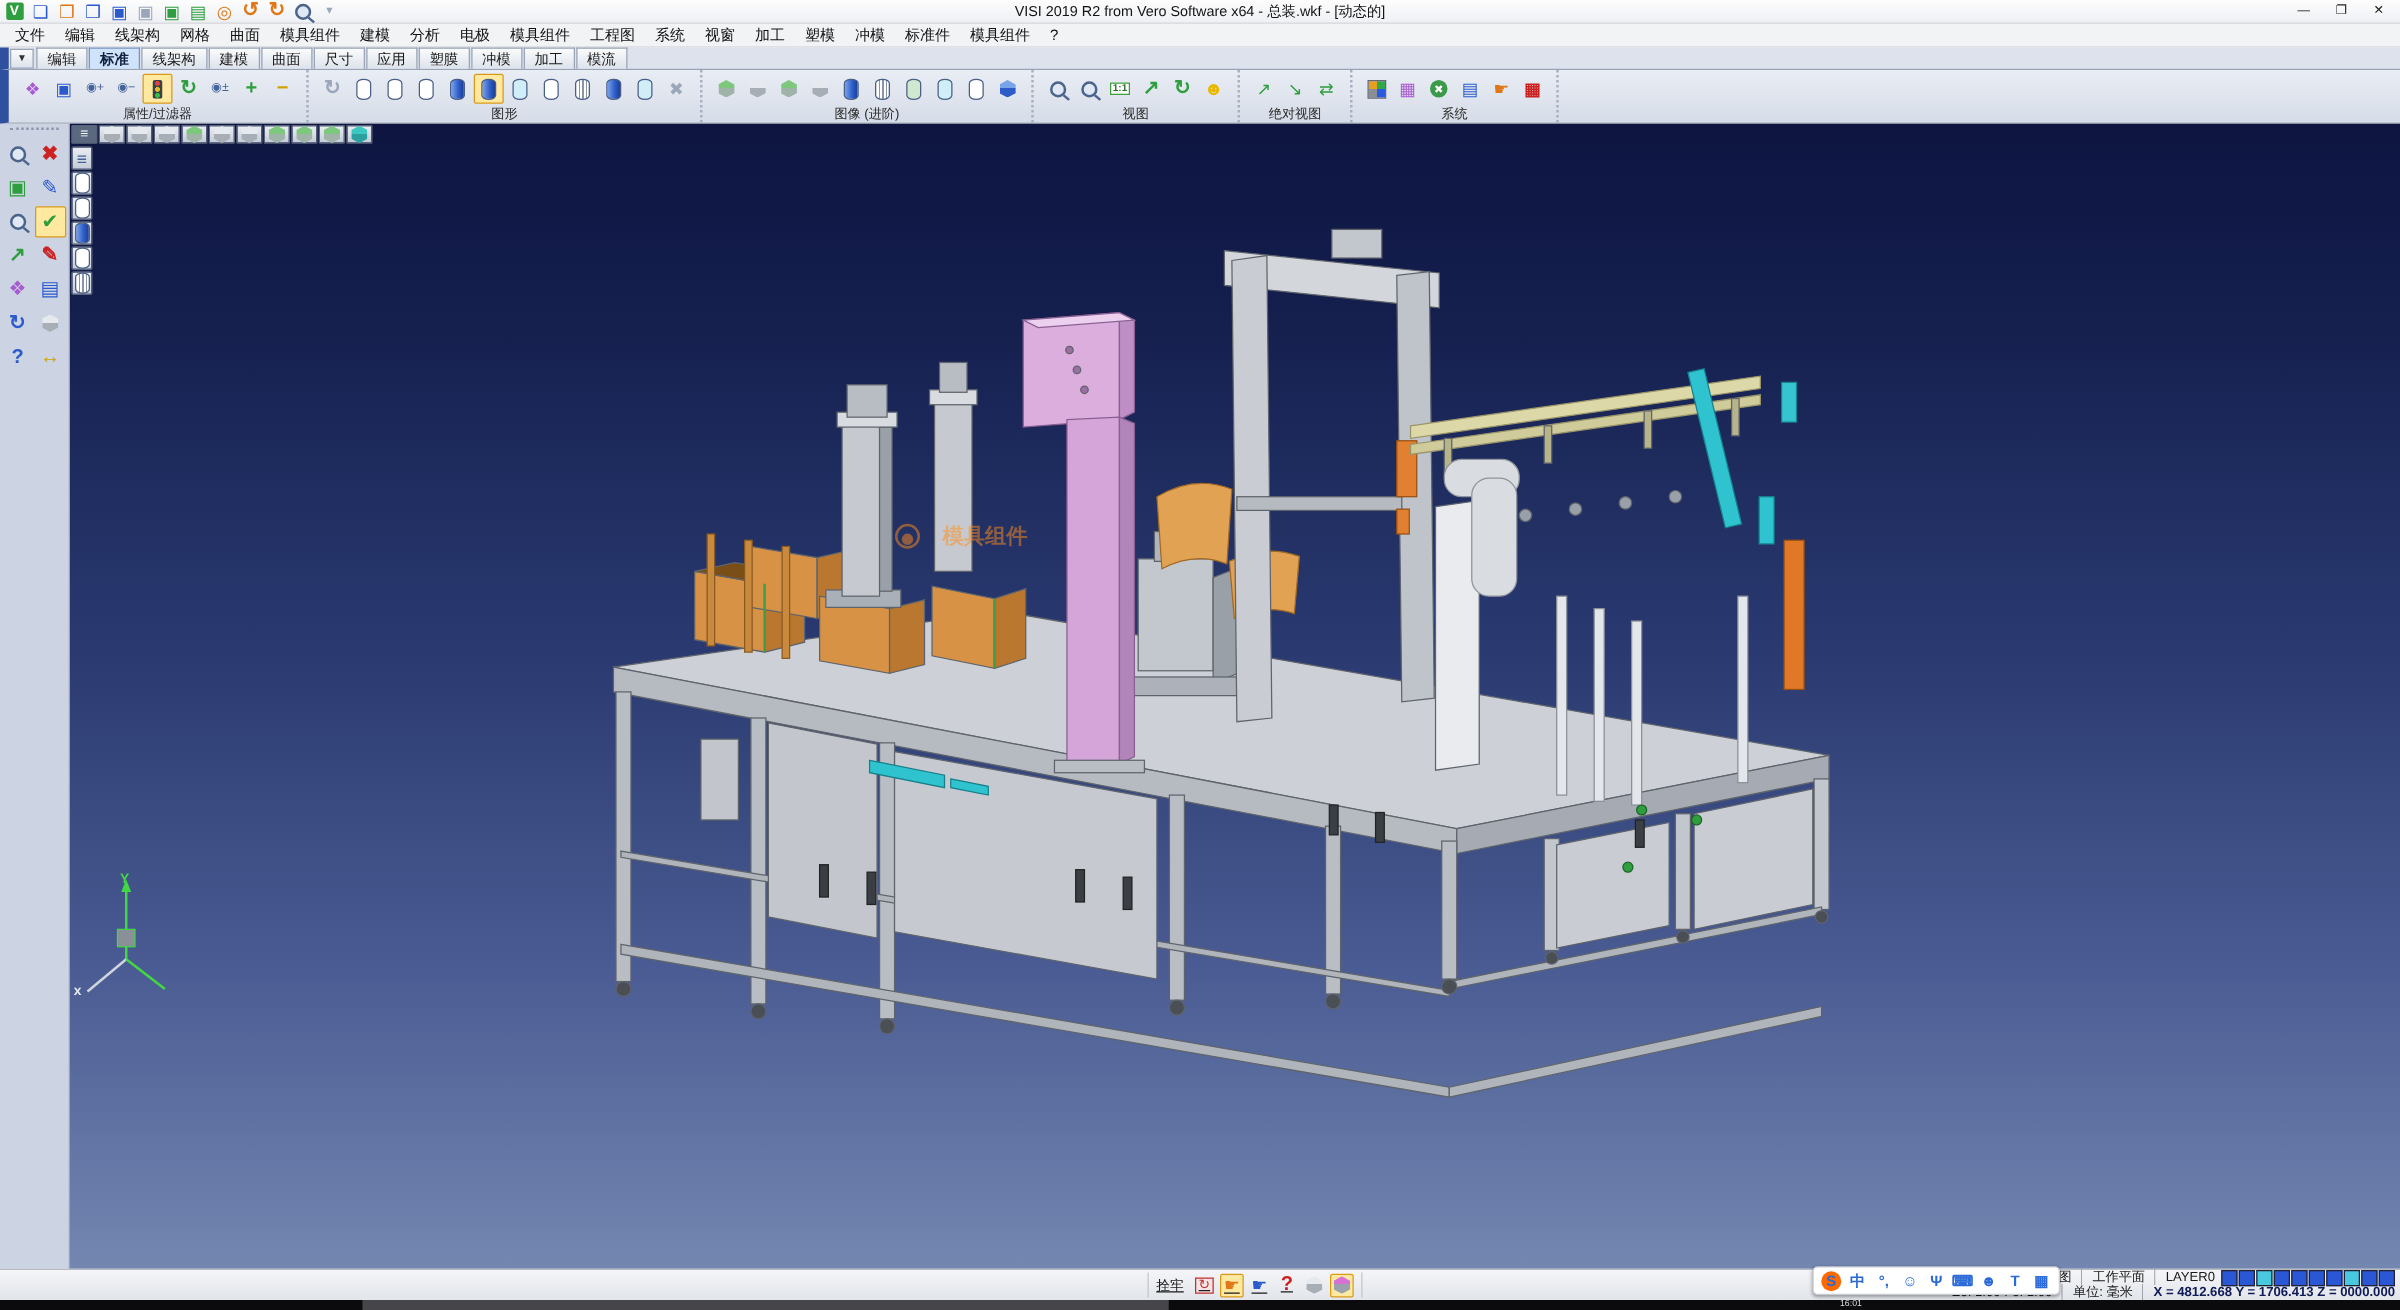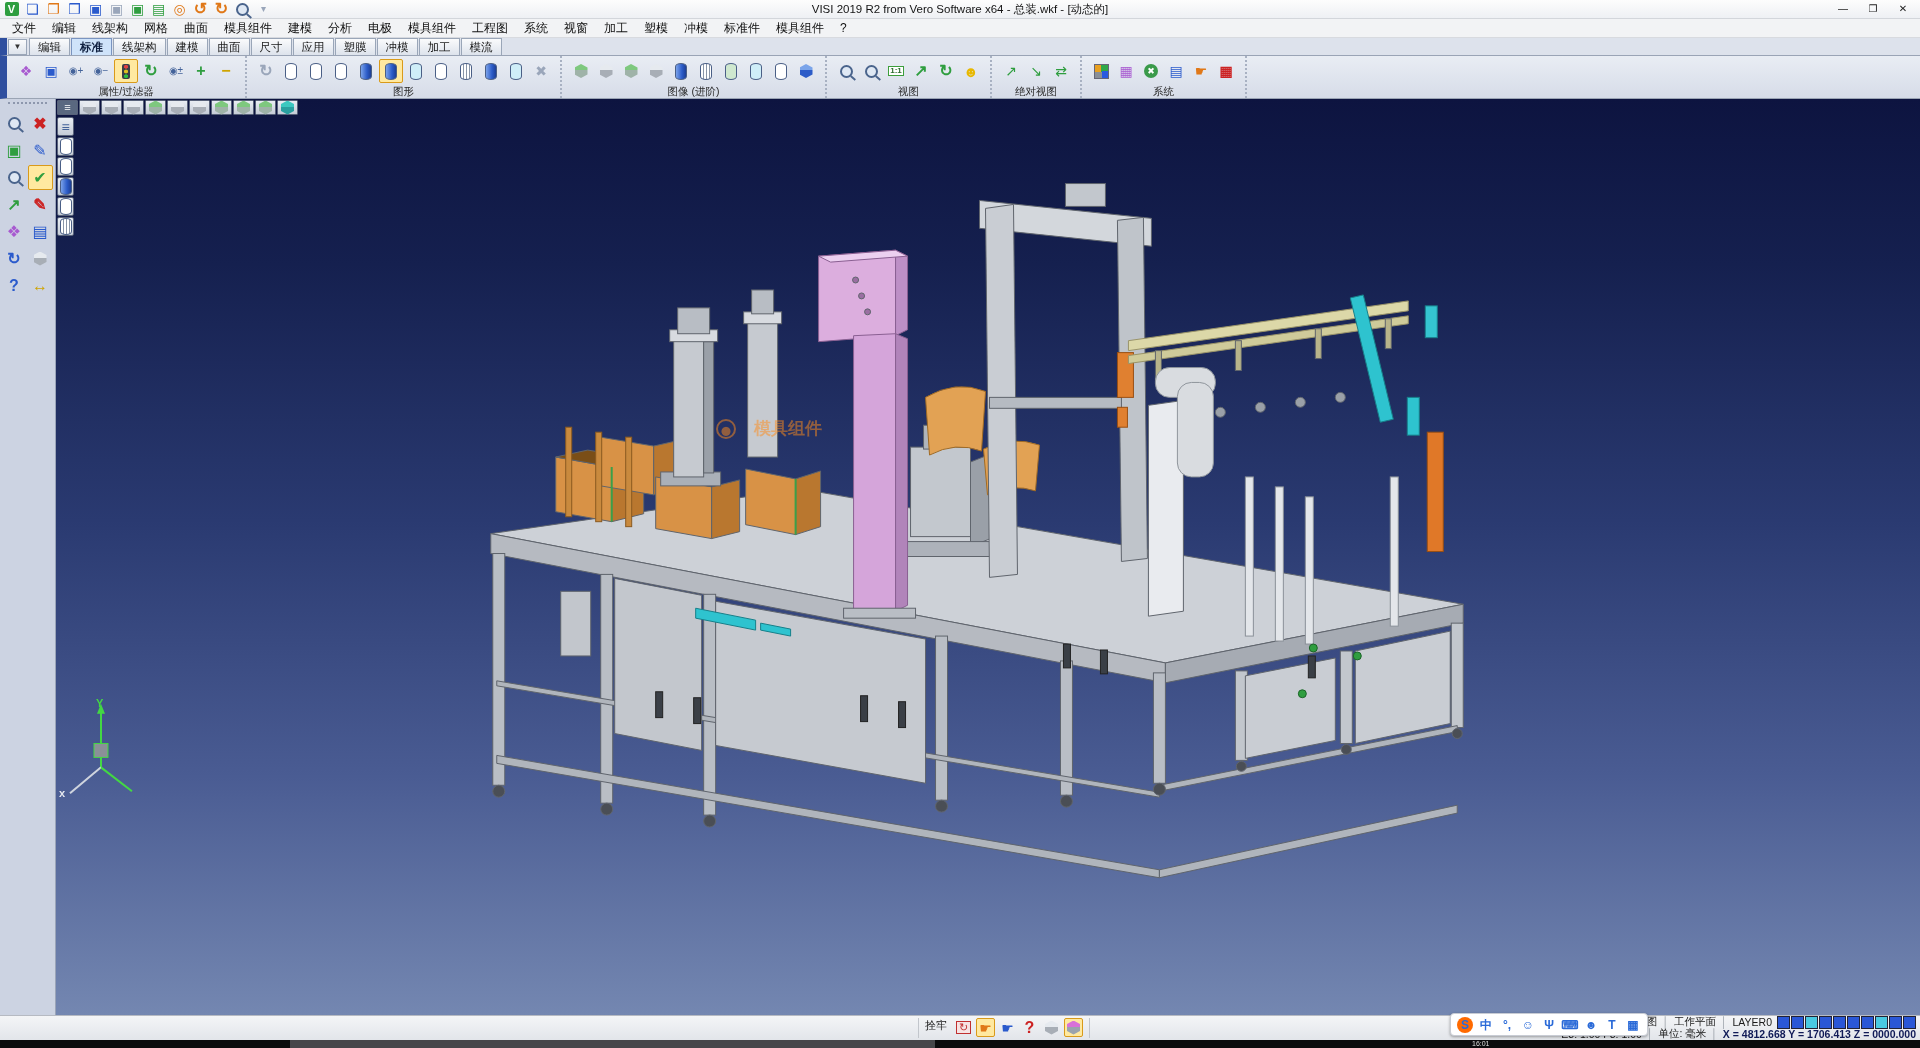--- a/index.html
+++ b/index.html
@@ -77,21 +77,21 @@
   .sidestrip .tbtn{width:17px;height:19px;background:linear-gradient(#e9edf3,#c5ccd7);border:1px solid #59637a;}
   .scene{position:absolute;inset:0;width:100%;height:100%;}
   .watermark{position:absolute;left:660px;top:318px;color:#ff8c1a;opacity:.5;font-size:17px;font-weight:bold;display:flex;align-items:center;gap:18px;z-index:2;}
   .wmark-logo{width:20px;height:20px;border:2px solid #ff8c1a;border-radius:50%;display:inline-block;box-sizing:border-box;background:radial-gradient(circle at 50% 65%,#ff8c1a 4px,transparent 5px);}
   .axis-label{position:absolute;font-size:11px;font-weight:bold;z-index:2;}
   .axis-y-label{left:40px;top:598px;color:#43d843;}
   .axis-x-label{left:3px;top:688px;color:#e5e8ef;}
 
   
   .statusbar{height:24px;flex:0 0 24px;background:linear-gradient(#f4f5f7,#e2e5ea);border-top:1px solid #b6bac2;display:flex;align-items:center;font-size:11px;color:#1a1a1a;position:relative;}
-  .lockseg{margin-left:918px;display:flex;align-items:flex-start;gap:3px;border-left:1px solid #c2c6cc;border-right:1px solid #c2c6cc;padding:0 6px;height:20px;}
+  .lockseg{margin-left:918px;display:flex;align-items:center;gap:3px;border-left:1px solid #c2c6cc;border-right:1px solid #c2c6cc;padding:0 6px;height:20px;text-decoration:underline;}
   .lockseg .tbtn{width:19px;height:19px;}
   .locklabel{margin-right:4px;}
   .sright{margin-left:auto;display:flex;flex-direction:column;justify-content:center;gap:0;padding-right:4px;}
   .srow{display:flex;align-items:center;justify-content:flex-end;gap:5px;height:12px;font-size:10.5px;}
   .sep{color:#9aa0a8;}
   .dotblue{width:9px;height:9px;border-radius:50%;background:radial-gradient(circle at 35% 35%,#7ab0ff,#1b4fd0);display:inline-block;}
   .bars{display:flex;gap:1px;align-items:center;}
   .bars span{width:11px;height:11px;display:inline-block;border:1px solid #223;}
   .coords{color:#101a56;font-weight:bold;white-space:nowrap;}
   .ime{position:absolute;right:272px;top:-3px;height:21px;background:#fff;border:1px solid #c8ccd4;border-radius:4px;box-shadow:0 1px 3px rgba(0,0,0,.35);display:flex;align-items:center;gap:1px;padding:0 4px;z-index:6;}

